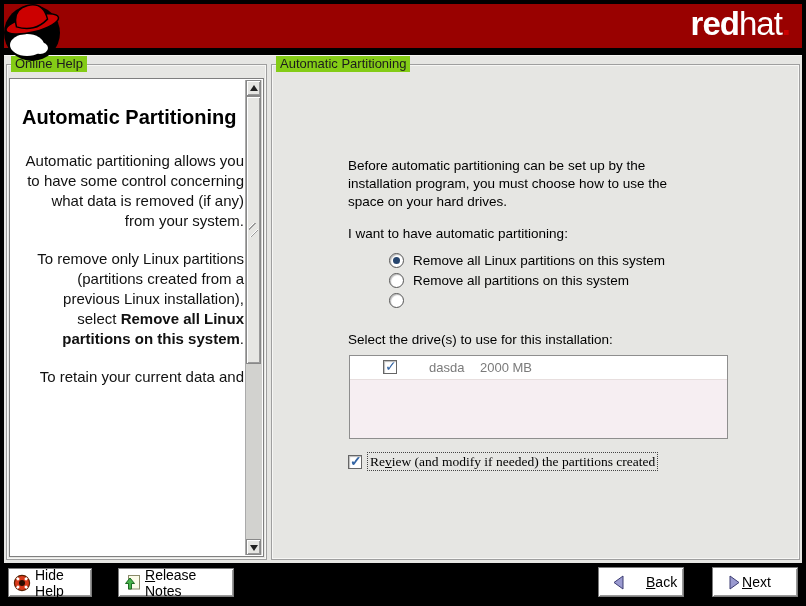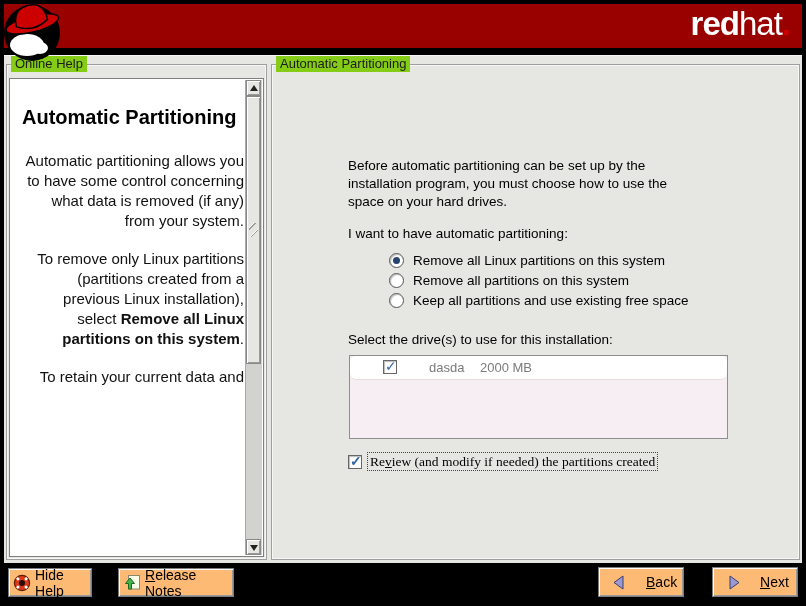--- a/index.html
+++ b/index.html
@@ -53,41 +53,41 @@
   .prompt{left:76px;top:161px;font-size:13.5px;color:#000;}
   .radios{left:117px;top:186px;}
   .radio-row{display:flex;align-items:center;height:19px;margin-bottom:1px;cursor:default;}
   .radio{width:13px;height:13px;border-radius:50%;background:#fff;border:1px solid #555;
          box-shadow:inset 1px 1px 1px #bbb;margin-right:9px;position:relative;flex:0 0 auto;}
   .radio.sel::after{content:"";position:absolute;left:3px;top:3px;width:7px;height:7px;border-radius:50%;background:#26456e;}
   .radio-label{font-size:13.5px;color:#000;white-space:nowrap;}
 
   .drives-label{left:76px;top:267px;font-size:13.5px;color:#000;}
   .drive-table{left:77px;top:290px;width:377px;height:82px;background:#f6eef2;border:1px solid #8e8e8e;overflow:hidden;}
-  .drive-row{position:relative;height:23px;background:#fff;border-bottom:1px solid #e7dede;border-radius:6px;}
+  .drive-row{position:relative;height:23px;background:#fff;border-bottom:1px solid #e7dede;}
   .drive-row .cb{position:absolute;left:33px;top:4px;}
   .drive-row .dname{position:absolute;left:79px;top:4px;font-size:13px;color:#7a7a7a;}
   .drive-row .dsize{position:absolute;left:130px;top:4px;font-size:13px;color:#7a7a7a;}
 
   .checkbox{display:inline-block;width:14px;height:14px;background:#fff;border:1px solid #666;
             box-shadow:inset 1px 1px 1px #bbb;position:relative;box-sizing:border-box;}
   .checkbox.on::after{content:"\2713";position:absolute;left:1px;top:-3px;font-size:14px;font-weight:700;color:#3465a4;}
 
   .review-row{left:76px;top:387px;display:flex;align-items:center;font-family:Liberation Serif, serif;}
   .review-label{margin-left:5px;font-size:13.5px;color:#000;border:1px dotted #444;padding:0 2px;line-height:17px;}
   .mn{text-decoration:underline;}
 
   
-  .gbtn{background:#fdba74;border:1px solid #7c7c7c;
+  .gbtn{background:#ffffff;border:1px solid #7c7c7c;
         box-shadow:inset 1px 1px 0 #fff, inset -1px -1px 0 #9a9a9a;box-sizing:border-box;
         display:flex;align-items:center;font-size:14px;color:#000;cursor:default;}
   .btn-hide{left:8px;top:568px;width:84px;height:29px;padding-left:4px;gap:4px;}
   .btn-relnotes{left:118px;top:568px;width:116px;height:29px;padding-left:5px;gap:4px;}
   .btn-back{left:598px;top:567px;width:86px;height:30px;padding-left:12px;gap:18px;text-align:right;}
-  .btn-next{left:712px;top:567px;width:86px;height:30px;padding-left:12px;gap:18px;}
+  .btn-next{left:712px;top:567px;width:86px;height:30px;padding-left:12px;}
   .icon{flex:0 0 auto;display:inline-flex;}
 </style>
 </head>
 <body>
 
 <div class="abs banner"></div>
 <div class="abs banner-strip"></div>
 <div class="abs wordmark"><span class="red">red</span><span class="hat">hat</span><span class="dot">.</span></div>
 
 <svg class="abs shadowman" width="60" height="60" viewBox="0 0 60 60">
@@ -138,21 +138,20 @@
       <div class="radio-row">
         <span class="radio sel"></span>
         <span class="radio-label">Remove all Linux partitions on this system</span>
       </div>
       <div class="radio-row">
         <span class="radio"></span>
         <span class="radio-label">Remove all partitions on this system</span>
       </div>
       <div class="radio-row">
         <span class="radio"></span>
-        <span class="radio-label">Keep all partitions and use existing free space</span>
       </div>
     </div>
 
   <div class="abs drives-label">Select the drive(s) to use for this installation:</div>
 
   <div class="abs drive-table">
       <div class="drive-row">
         <span class="checkbox cb on"></span>
         <span class="dname">dasda</span>
         <span class="dsize">2000 MB</span>

